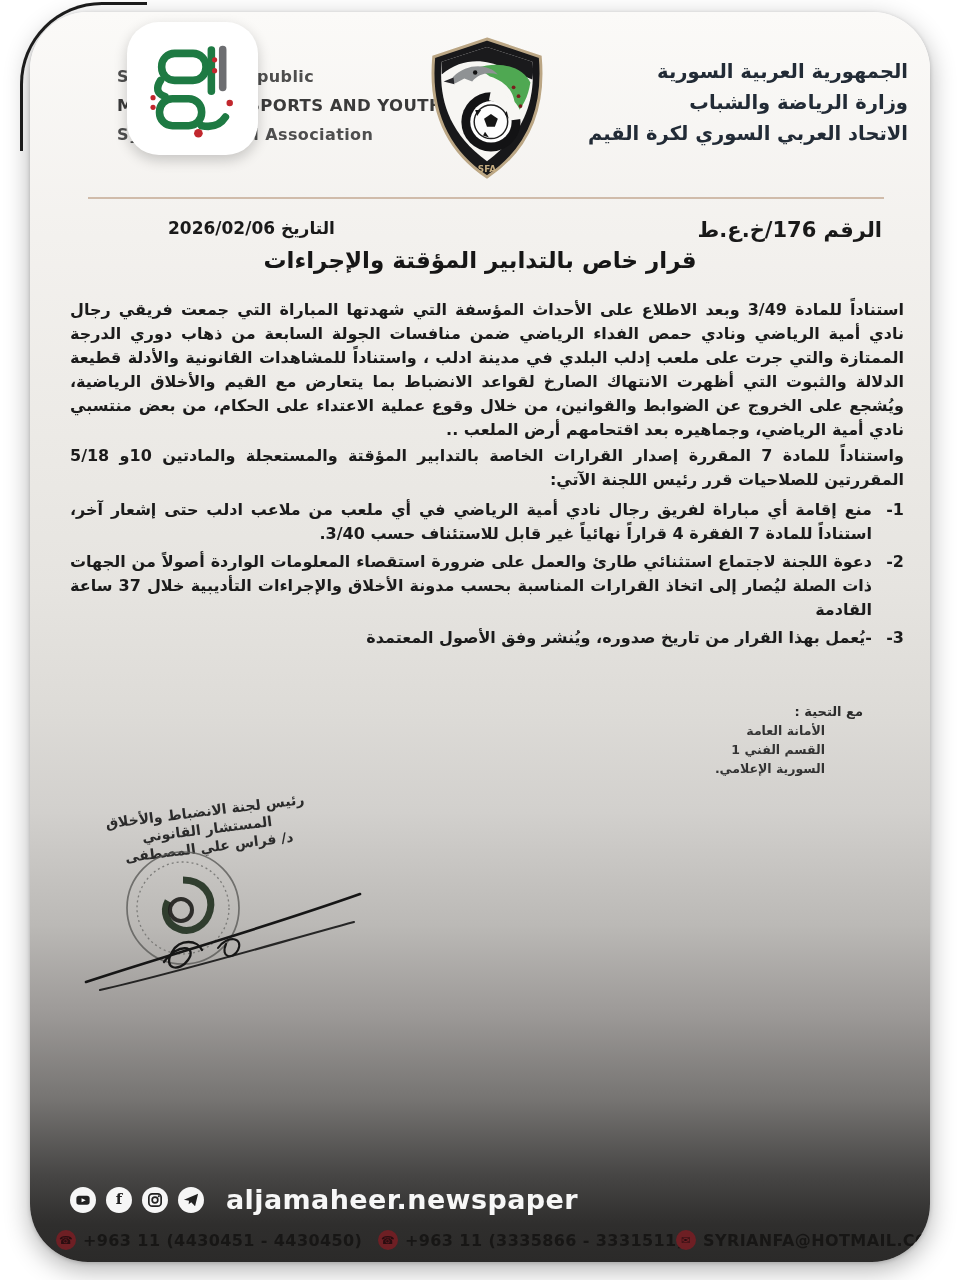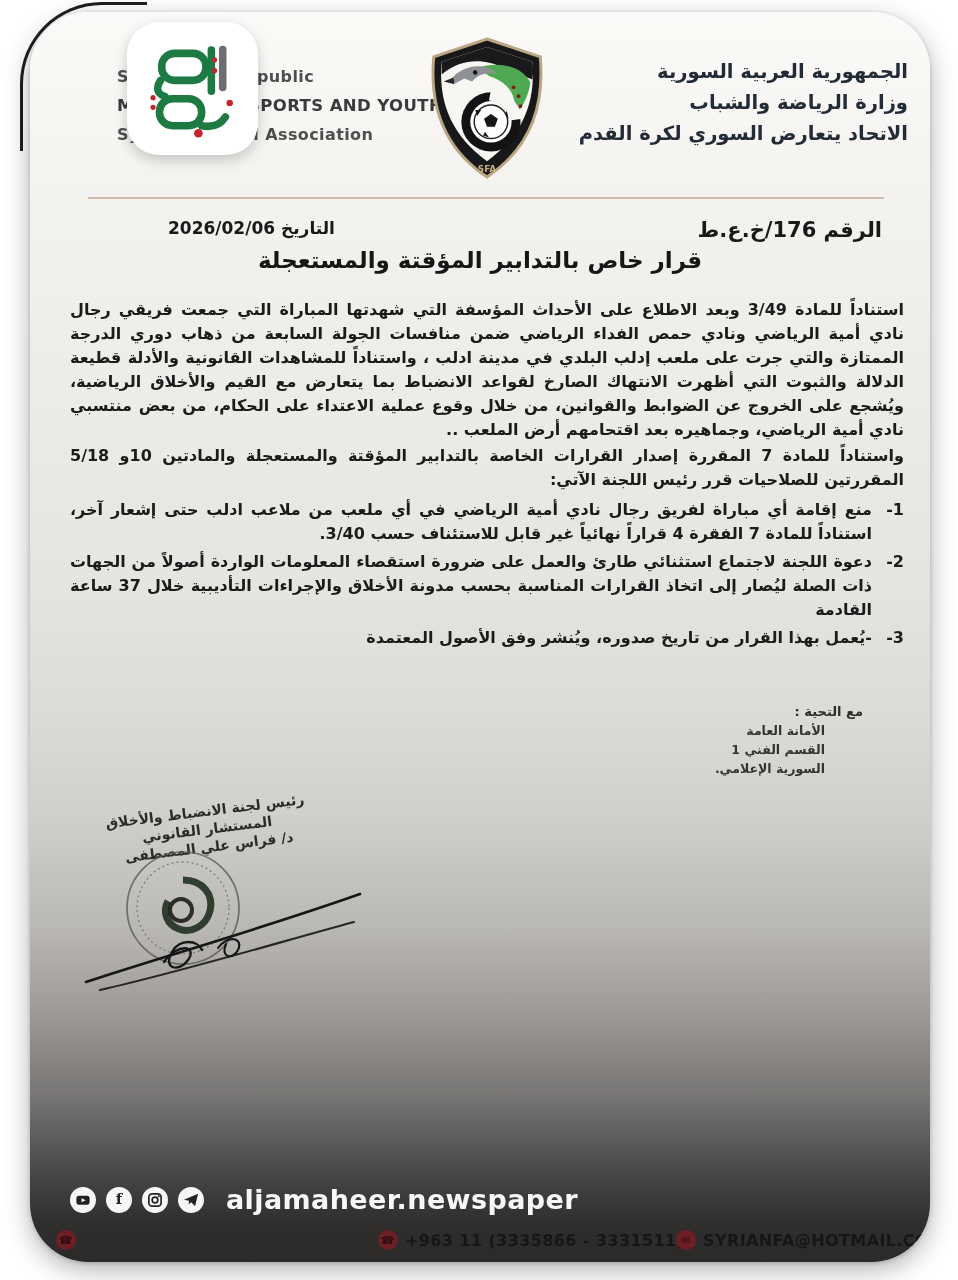--- a/index.html
+++ b/index.html
@@ -127,29 +127,29 @@
         <polygon points="60,82 64,76 58,76" fill="#161616"></polygon>
         <polygon points="88,80 92,85 90,77" fill="#161616"></polygon>
         <polygon points="66,102 72,104 68,98" fill="#161616"></polygon>
         <text x="70" y="139" font-size="9" font-weight="bold" fill="#c6ad82" text-anchor="middle">SFA</text>
       </svg>
     </div>
 
     <div class="ar-header">
       <div>الجمهورية العربية السورية</div>
       <div>وزارة الرياضة والشباب</div>
-      <div>الاتحاد يتعارض السوري لكرة القدم</div>
+      <div>الاتحاد العربي السوري لكرة القيم</div>
     </div>
 
     <div class="divider"></div>
 
     <div class="ref-number">الرقم 176/خ.ع.ط</div>
     <div class="ref-date">التاريخ 2026/02/06</div>
 
-    <div class="doc-title">قرار خاص بالتدابير المؤقتة والمستعجلة</div>
+    <div class="doc-title">قرار خاص بالتدابير المؤقتة والإجراءات</div>
 
     <div class="body-text">
       <div class="para1">استناداً للمادة 3/49 وبعد الاطلاع على الأحداث المؤسفة التي شهدتها المباراة التي جمعت فريقي رجال نادي أمية الرياضي ونادي حمص الفداء الرياضي ضمن منافسات الجولة السابعة من ذهاب دوري الدرجة الممتازة والتي جرت على ملعب إدلب البلدي في مدينة ادلب ، واستناداً للمشاهدات القانونية والأدلة قطيعة الدلالة والثبوت التي أظهرت الانتهاك الصارخ لقواعد الانضباط بما يتعارض مع القيم والأخلاق الرياضية، ويُشجع على الخروج عن الضوابط والقوانين، من خلال وقوع عملية الاعتداء على الحكام، من بعض منتسبي نادي أمية الرياضي، وجماهيره بعد اقتحامهم أرض الملعب ..</div>
       <div class="para2">واستناداً للمادة 7 المقررة إصدار القرارات الخاصة بالتدابير المؤقتة والمستعجلة والمادتين 10و 5/18 المقررتين للصلاحيات قرر رئيس اللجنة الآتي:</div>
       <div class="decision-list">
         <div class="item">
           <span class="num">1-</span>
           <span class="txt">منع إقامة أي مباراة لفريق رجال نادي أمية الرياضي في أي ملعب من ملاعب ادلب حتى إشعار آخر،  استناداً للمادة 7 الفقرة 4 قراراً نهائياً غير قابل للاستئناف حسب 3/40.</span>
         </div>
         <div class="item">
@@ -213,20 +213,21 @@
         <svg width="18" height="18" viewBox="0 0 19 19">
             <path d="M2 9.2 L17 3 L13.8 16 L9.8 11.8 L7 14 L7.4 10.4 Z" fill="#222"></path>
           </svg>
       </span>
       <span class="handle">aljamaheer.newspaper</span>
     </div>
 
     <div class="contact-row">
       <div class="contact c1">
         <span class="cicon">☎</span>
+        <span>+963 11 (4430451 - 4430450)</span>
       </div>
       <div class="contact c2">
         <span class="cicon">☎</span>
         <span>+963 11 (3335866 - 3331511)</span>
       </div>
       <div class="contact c3">
         <span class="cicon">✉</span>
         <span>SYRIANFA@HOTMAIL.COM</span>
       </div>
     </div>

